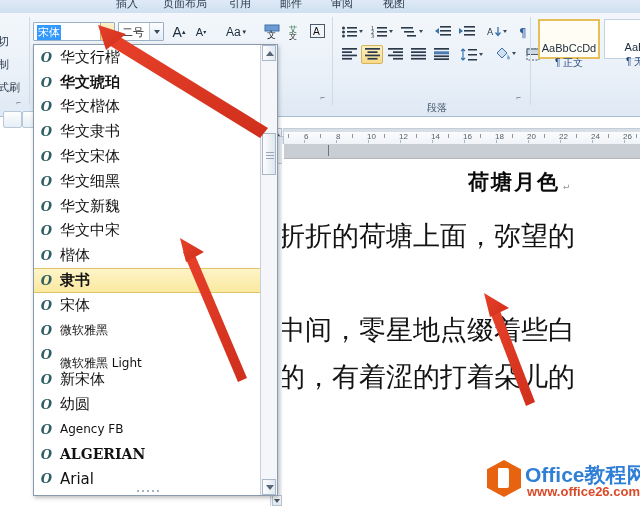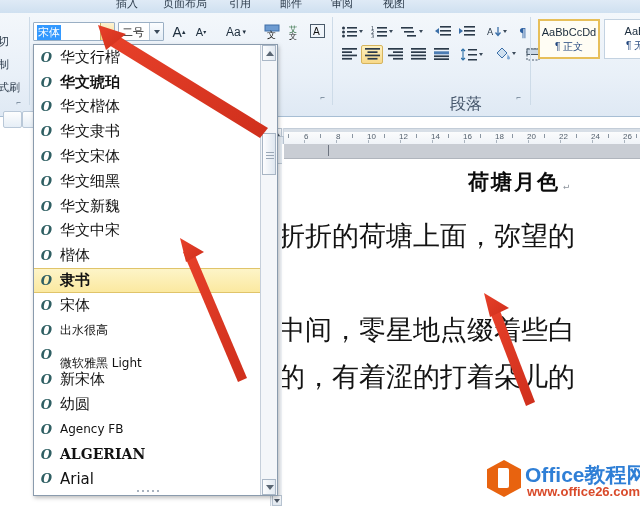--- a/index.html
+++ b/index.html
@@ -23,22 +23,22 @@
     position:absolute;top:-4px;font-size:11px;color:#2b3a4a;
     white-space:nowrap;
   }
   .ribbon-body{
     position:absolute;left:0;top:13px;width:640px;height:103px;
     background:linear-gradient(#f3f7fb,#e9f0f8 60%,#dfe9f4);
     border-bottom:1px solid #a7bed4;
   }
   .grp-sep{position:absolute;top:4px;width:1px;height:88px;background:#cddbe8;}
   .grp-label{
-    position:absolute;bottom:1px;font-size:16px;color:#44556a;
-    width:90px;text-align:right;
+    position:absolute;bottom:1px;font-size:10px;color:#44556a;
+    width:90px;text-align:center;
   }
 
   
   .clip-txt{position:absolute;left:-2px;font-size:11px;color:#2b3a4a;white-space:nowrap;}
   .mini-ico{
     position:absolute;width:17px;height:15px;border:1px solid #b9c8d8;
     background:linear-gradient(#fdfefe,#e6eef6);border-radius:2px;
   }
   .dlg-arrow{
     position:absolute;width:9px;height:9px;font-size:8px;color:#6b7d90;
@@ -79,21 +79,21 @@
   }
   .ico-svg{display:block;}
 
   
   .style-box{
     position:absolute;box-sizing:border-box;
     background:#fff;border:1px solid #c3d2e1;
     text-align:center;
   }
   .style-box.sel{border:2px solid #e7bf5a;background:#fffdf4;}
-  .style-box .sample{font-size:11px;color:#1a2b3c;margin-top:5px;display:block;}
+  .style-box .sample{font-size:11px;color:#1a2b3c;margin-top:21px;display:block;}
   .style-box .sname{font-size:10px;color:#21457c;display:block;margin-top:2px;}
 
   
   .ruler-h{
     position:absolute;left:282px;top:128px;width:358px;height:16px;
     background:linear-gradient(#fefefe,#eef2f7);
     border-top:1px solid #c3cdd8;border-bottom:1px solid #c3cdd8;
     overflow:hidden;
   }
   .rk{position:absolute;top:3px;font-size:8px;color:#54606d;}
@@ -530,21 +530,21 @@
         <div class="f-item hi">
           <span class="tt-ico">O</span>
           <span class="f-name" style="font-weight: bold; font-size: 15px;">隶书</span>
         </div>
         <div class="f-item">
           <span class="tt-ico">O</span>
           <span class="f-name" style="font-size: 15px;">宋体</span>
         </div>
         <div class="f-item">
           <span class="tt-ico">O</span>
-          <span class="f-name" style="font-size: 12px;">出水很高</span>
+          <span class="f-name" style="font-size: 12px;">微软雅黑</span>
         </div>
         <div class="f-item">
           <span class="tt-ico">O</span>
           <span class="f-name" style="font-size: 12px; margin-top: 17px;">微软雅黑 Light</span>
         </div>
         <div class="f-item">
           <span class="tt-ico">O</span>
           <span class="f-name" style="font-size: 15px;">新宋体</span>
         </div>
         <div class="f-item">

